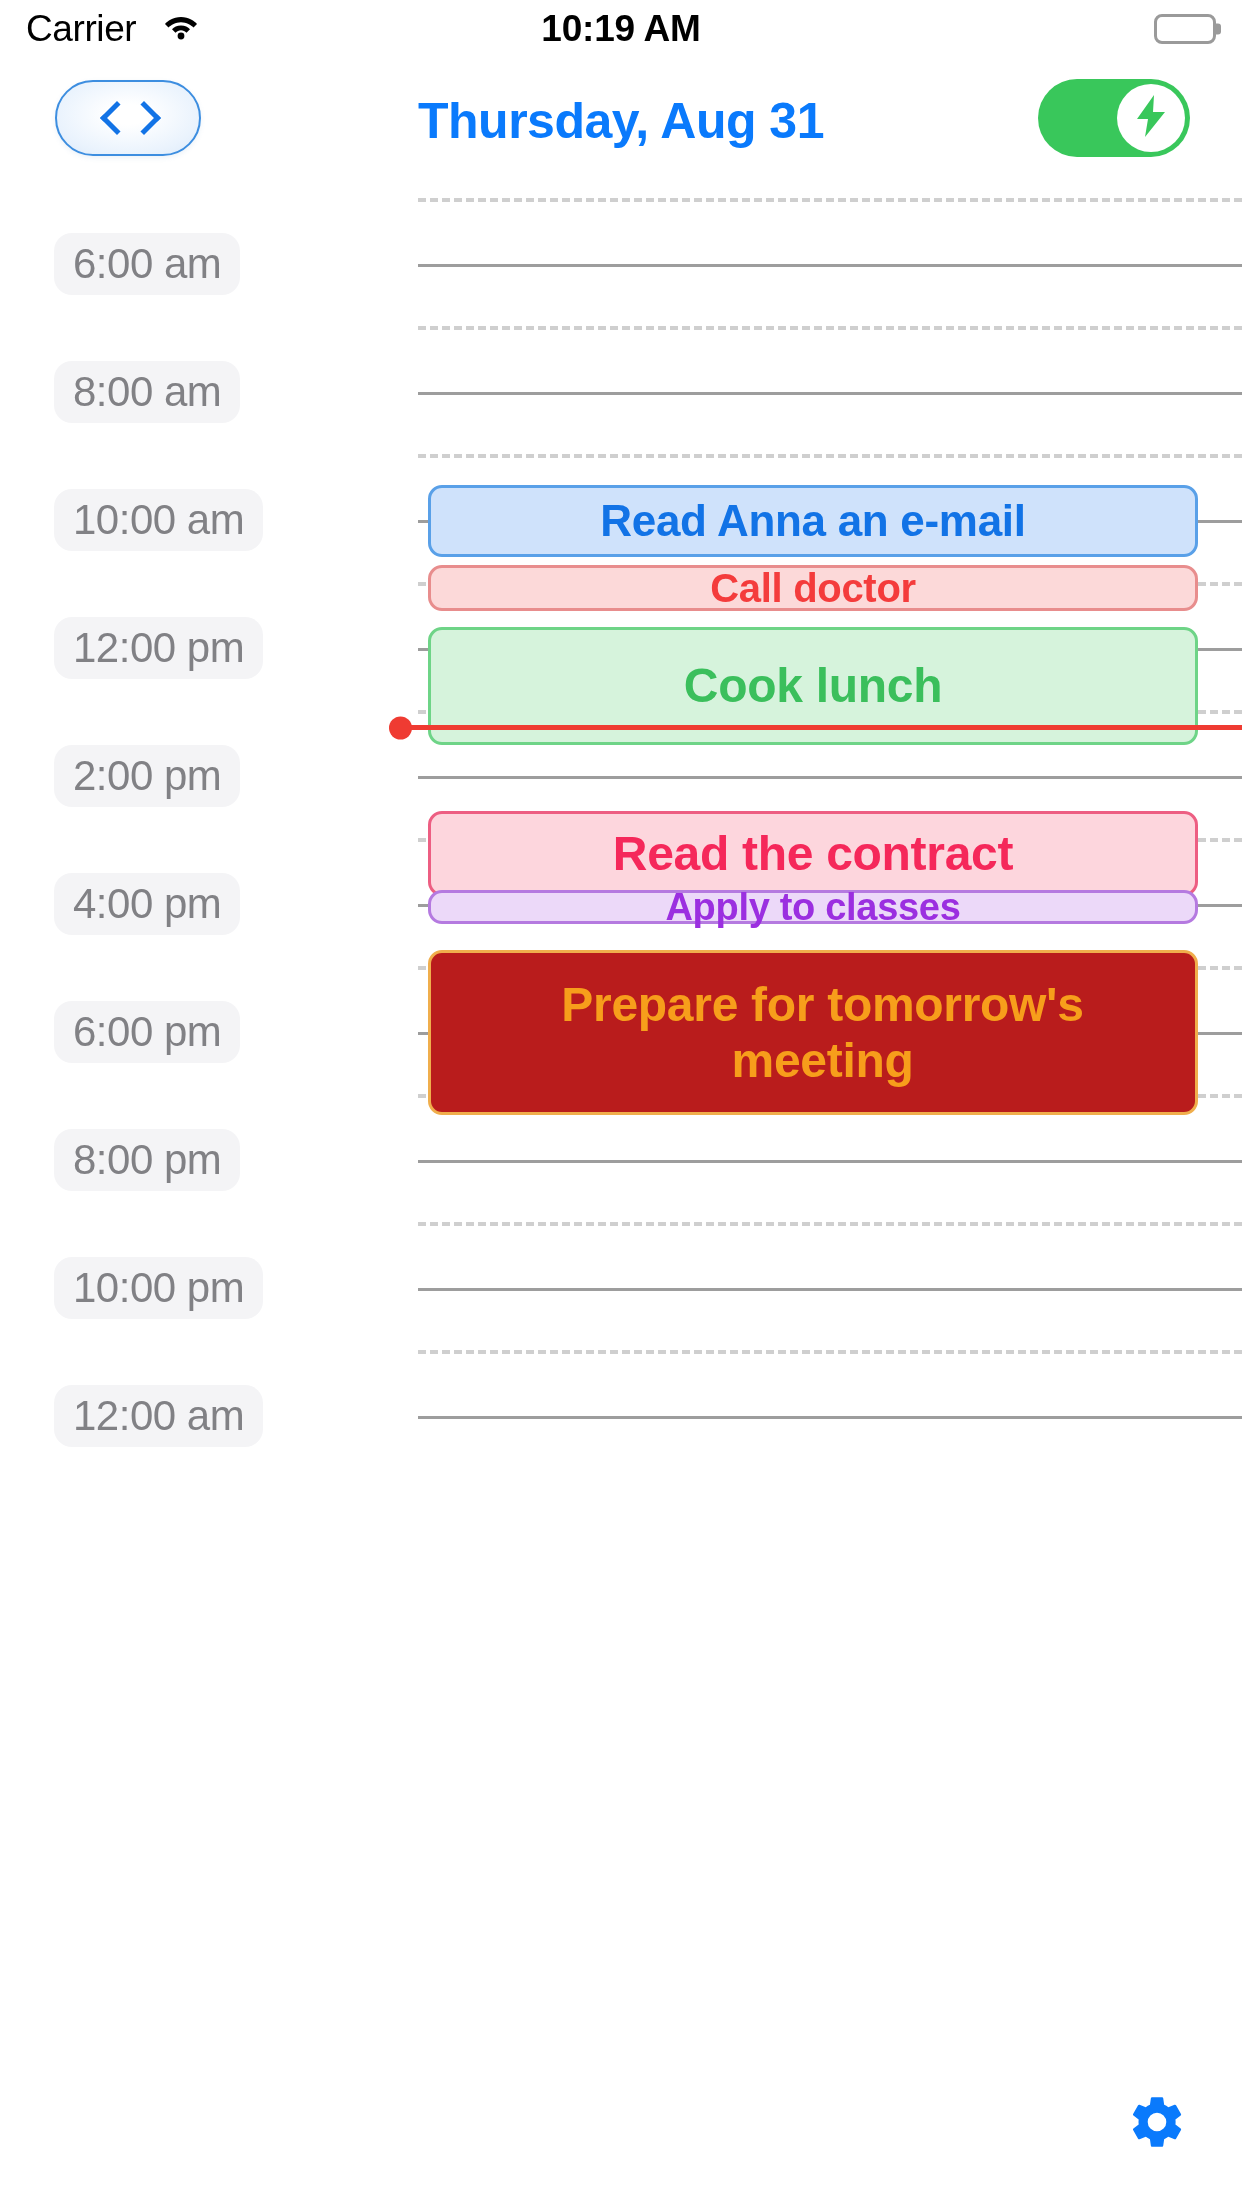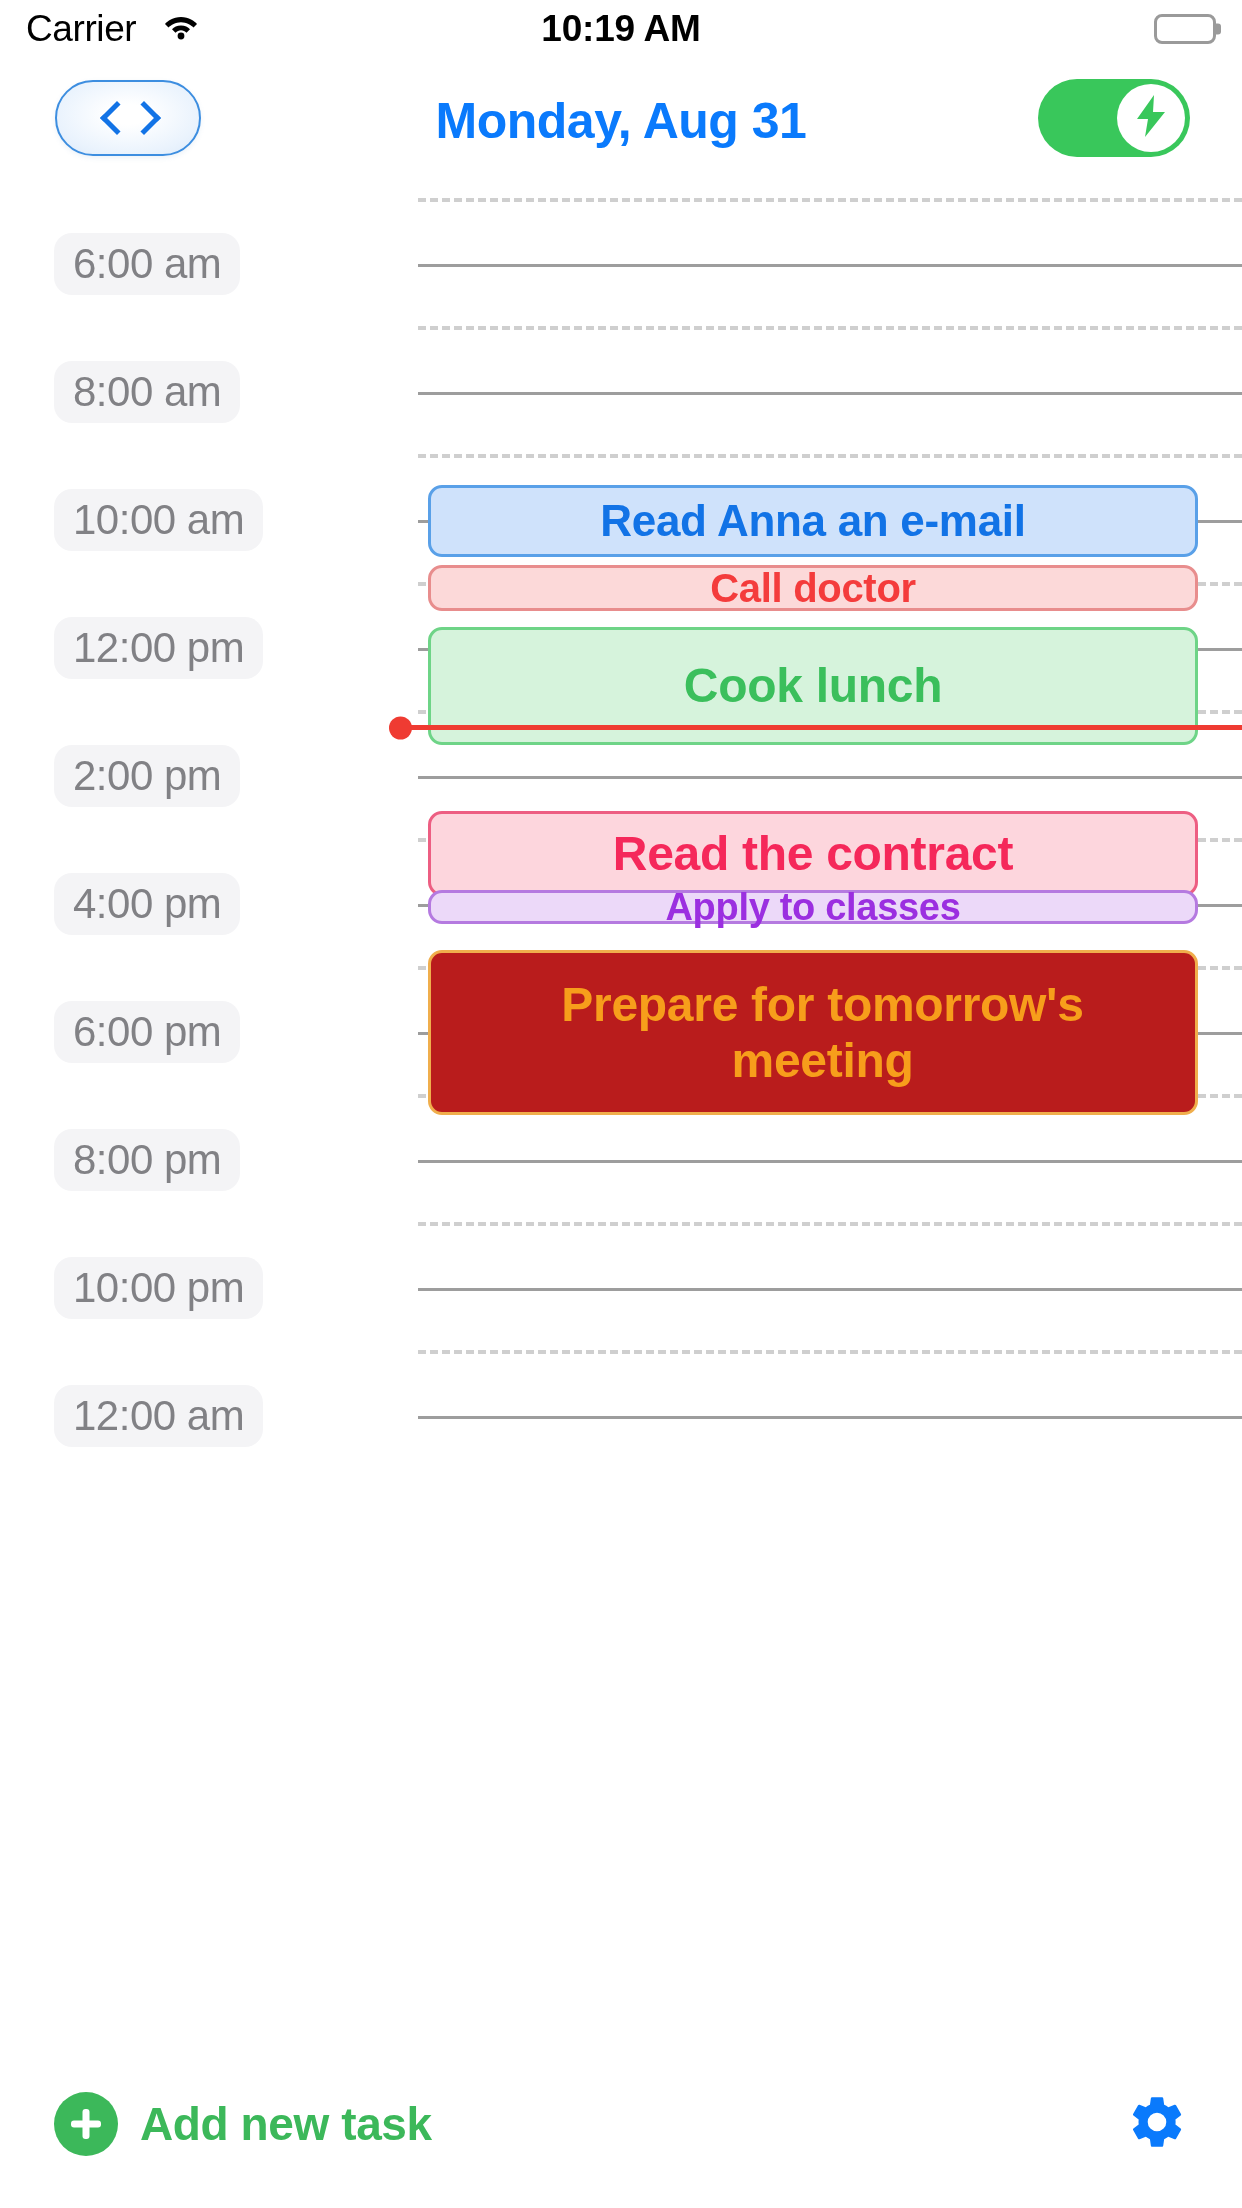--- a/index.html
+++ b/index.html
@@ -293,21 +293,21 @@
         <span class="battery-fill"></span>
       </span>
     </div>
   </div>
 
   <div class="header">
     <div class="nav-pill">
       <span class="chev left"></span>
       <span class="chev right"></span>
     </div>
-    <div class="header-title">Monday, Aug 31</div>
+    <div class="header-title">Thursday, Aug 31</div>
     <div class="toggle">
       <span class="toggle-knob">
         <span class="bolt">
           <svg width="34" height="44" viewBox="0 0 34 44">
             <path d="M20 1 L3 25 L14 25 L11 43 L31 18 L19 18 Z" fill="#39c75b"></path>
           </svg>
         </span>
       </span>
     </div>
   </div>
@@ -354,24 +354,20 @@
         <div class="event" style="top: 633px; height: 85px; background: rgb(253, 214, 221); border-color: rgb(237, 94, 130); color: rgb(245, 40, 90); font-size: 48px;">Read the contract</div>
         <div class="event" style="top: 712px; height: 34px; background: rgb(236, 217, 249); border-color: rgb(181, 122, 224); color: rgb(155, 47, 224); font-size: 38px;">Apply to classes</div>
         <div class="event" style="top: 772px; height: 165px; background: #b91c1c; border-color: rgb(240, 174, 76); color: rgb(247, 158, 27); font-size: 48px; padding-left: 33px;">Prepare for tomorrow's meeting</div>
       </div>
     <div class="now-line" id="now-line" style="top: 547px; background: rgb(239, 59, 50);">
       <span class="now-dot" style="background: rgb(239, 59, 50);"></span>
     </div>
   </div>
 
   <div class="bottom-bar">
-    <div class="add-task">
-      <span class="plus-circle"></span>
-      <span class="add-task-label">Add new task</span>
-    </div>
     <div class="settings-btn">
       <span>
         <svg width="62" height="62" viewBox="0 0 24 24">
           <path fill="#0a7afc" d="M19.14 12.94a7.4 7.4 0 0 0 .06-.94 7.4 7.4 0 0 0-.06-.94l2.03-1.58a.49.49 0 0 0 .12-.61l-1.92-3.32a.48.48 0 0 0-.59-.22l-2.39.96a7.06 7.06 0 0 0-1.62-.94l-.36-2.54a.47.47 0 0 0-.47-.41h-3.84a.47.47 0 0 0-.47.41l-.36 2.54c-.59.24-1.13.56-1.62.94l-2.39-.96a.48.48 0 0 0-.59.22L2.75 8.87a.48.48 0 0 0 .12.61l2.03 1.58a7.6 7.6 0 0 0 0 1.88l-2.03 1.58a.49.49 0 0 0-.12.61l1.92 3.32c.12.22.37.3.59.22l2.39-.96c.5.38 1.03.7 1.62.94l.36 2.54c.04.24.24.41.47.41h3.84c.23 0 .43-.17.47-.41l.36-2.54c.59-.24 1.12-.56 1.62-.94l2.39.96c.22.08.47 0 .59-.22l1.92-3.32a.49.49 0 0 0-.12-.61l-2.03-1.58ZM12 15.6A3.6 3.6 0 1 1 12 8.4a3.6 3.6 0 0 1 0 7.2Z"></path>
         </svg>
       </span>
     </div>
   </div>
 
 </div>

